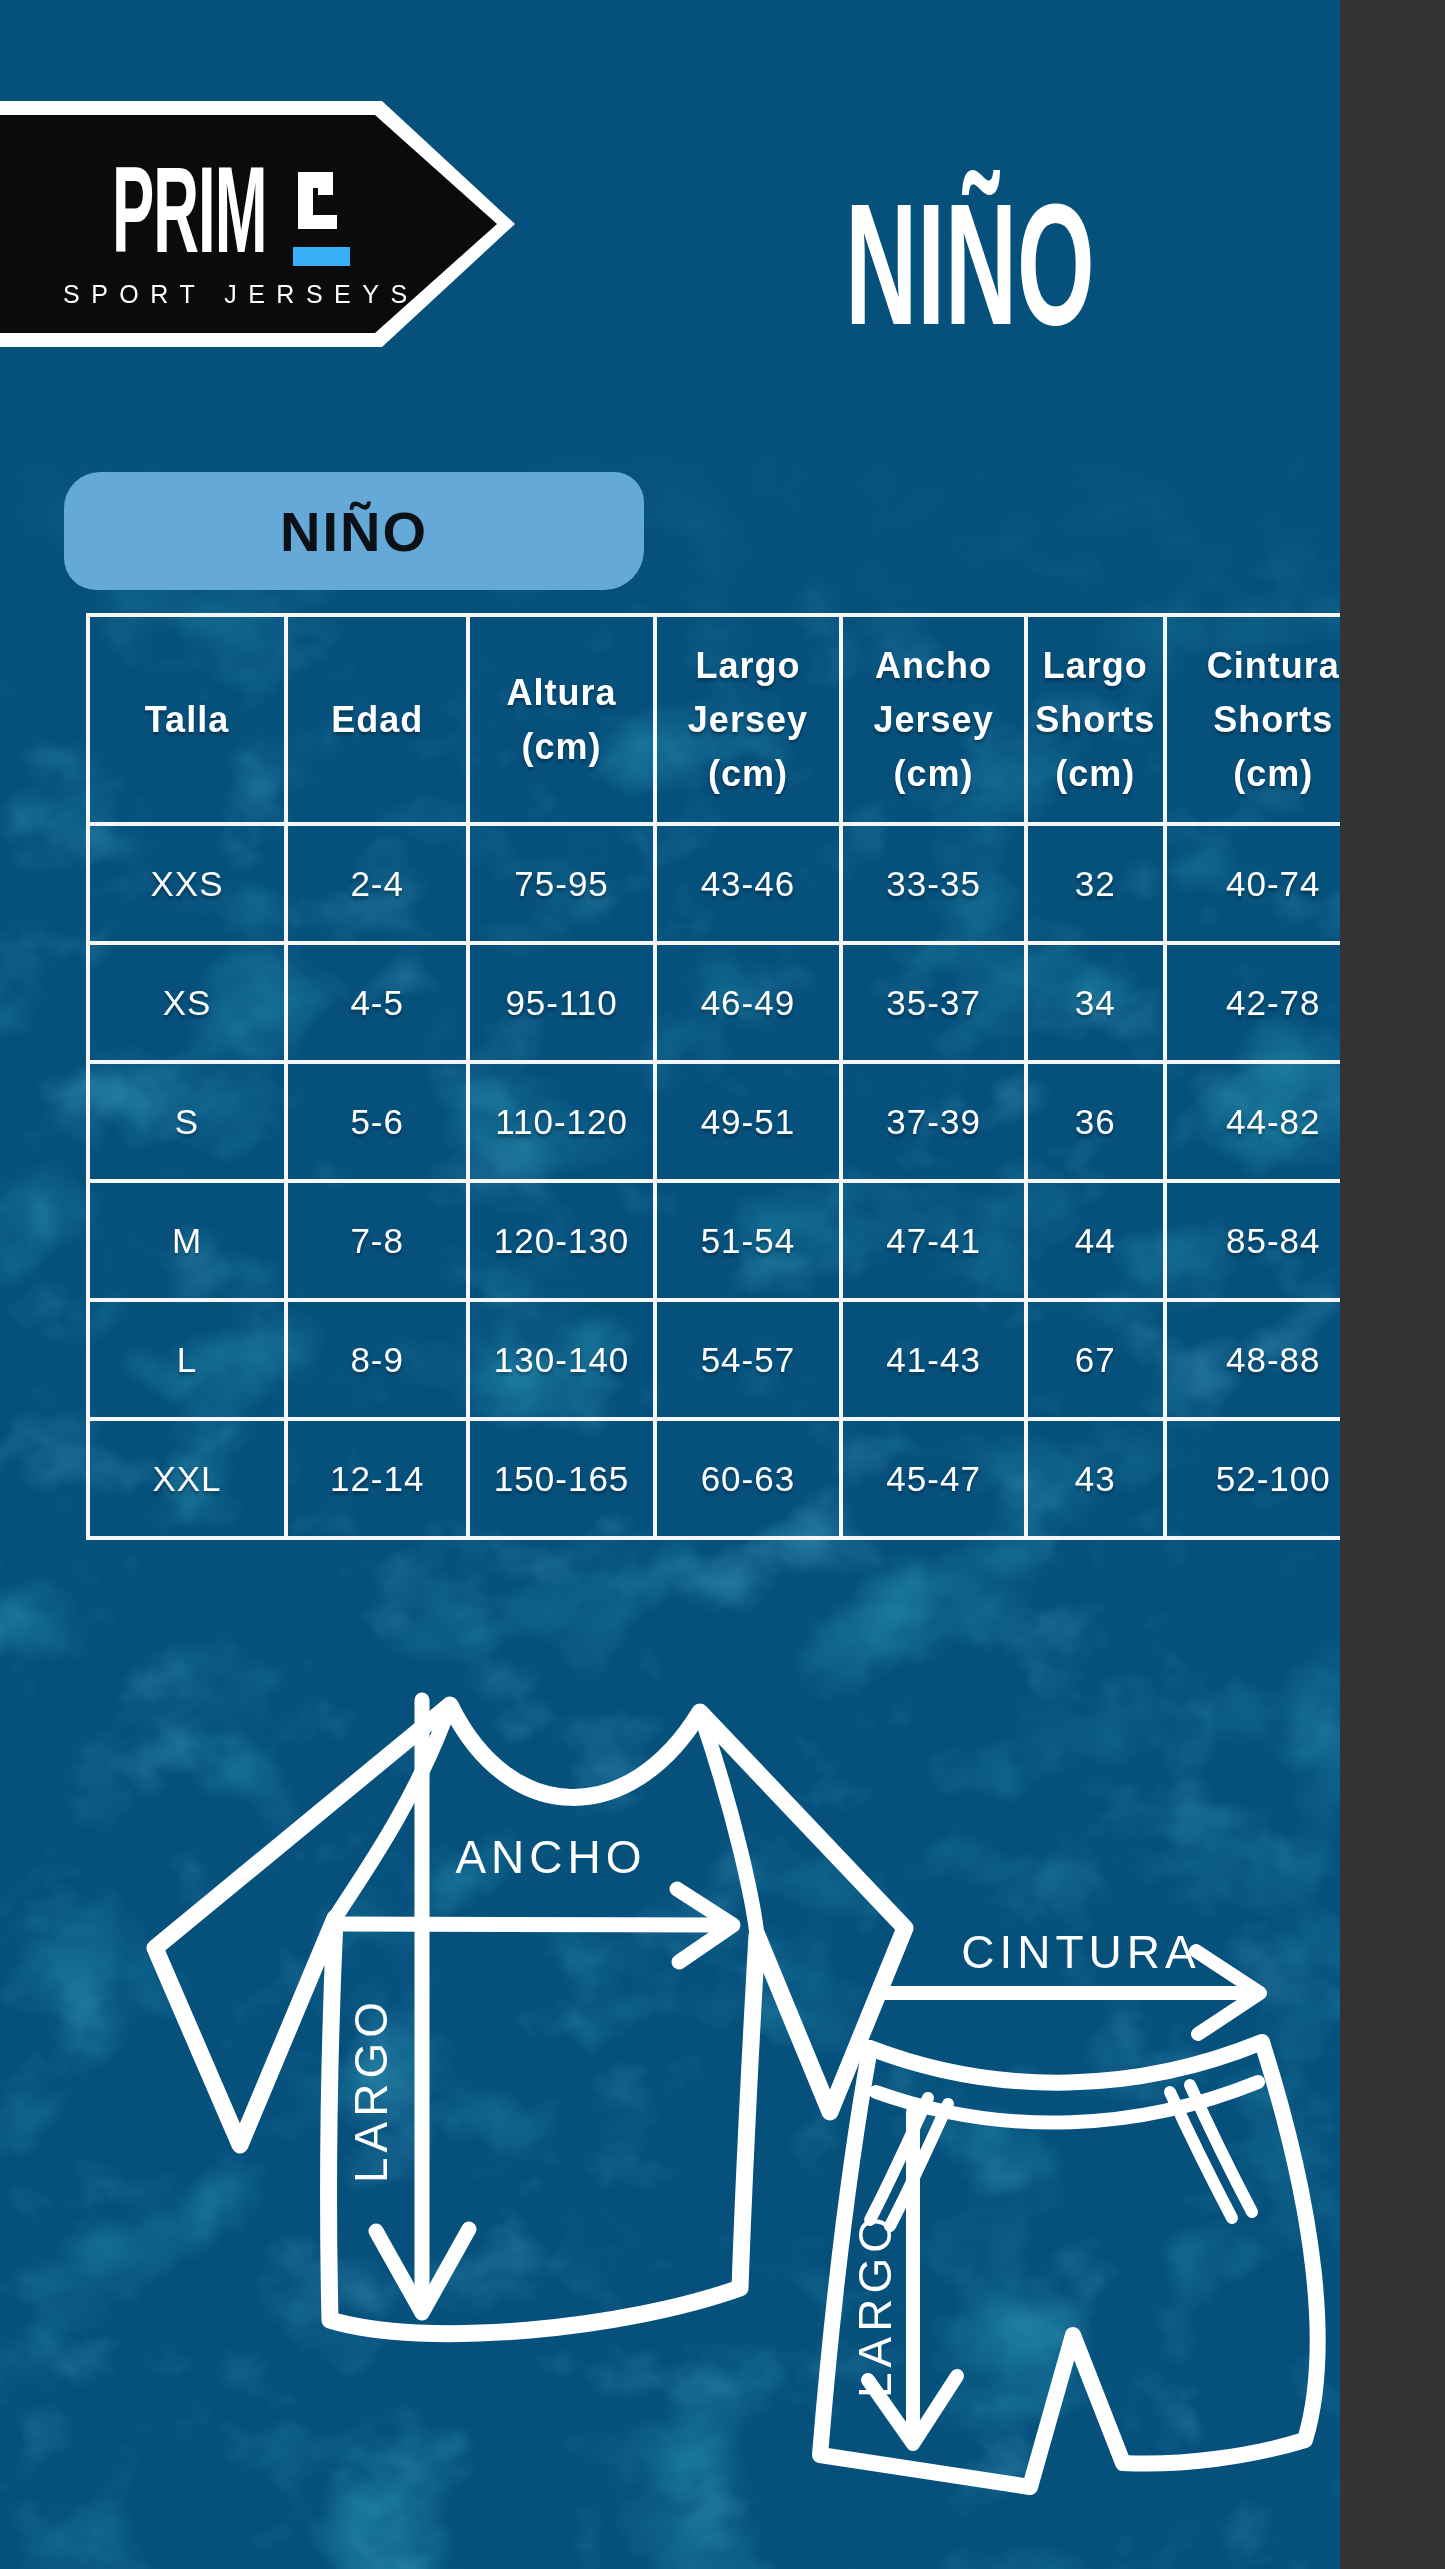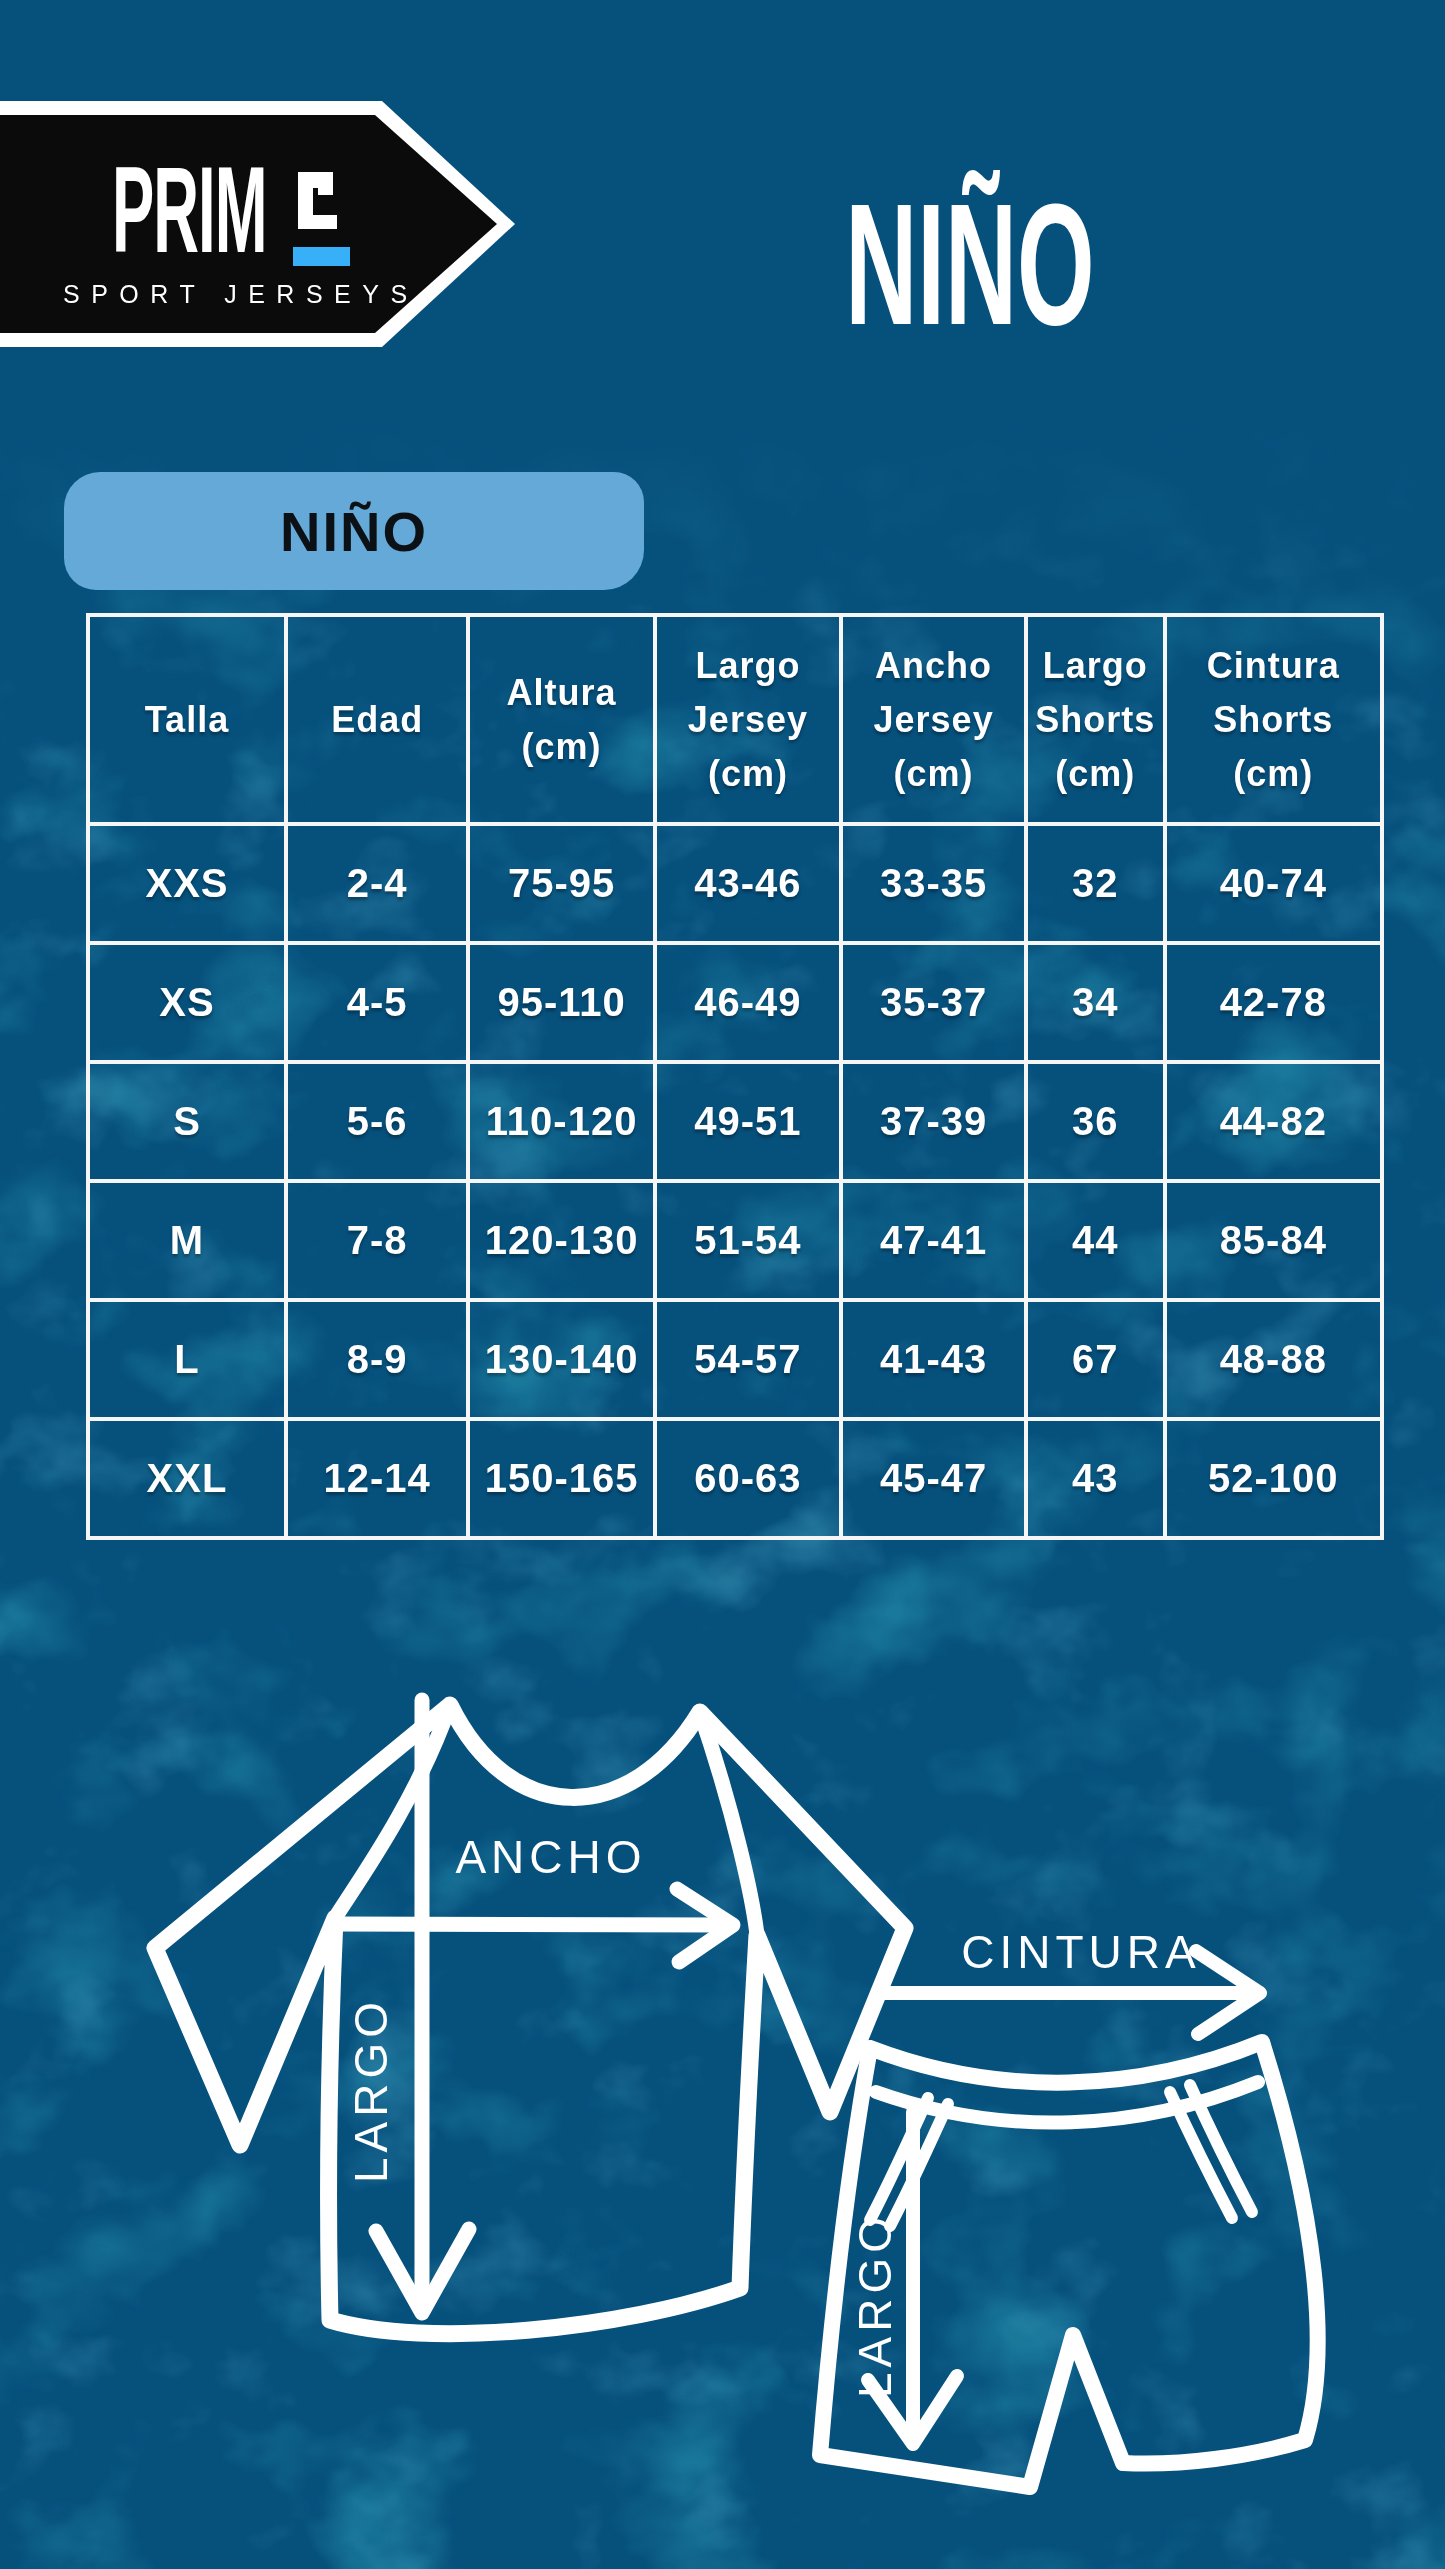--- a/index.html
+++ b/index.html
@@ -8,21 +8,21 @@
     --accent:#38b0f8;
     --table-border:#f6f6f6;
     --text-light:#ffffff;
     --text-dark:#0c1116;
     --ink:#0b0b0b;
   }
   *{margin:0;padding:0;box-sizing:border-box;}
   html,body{background:#333;}
   .canvas{
     position:relative;
-    width:1445px;height:2569px;
+    width:1340px;height:2569px;
     background:var(--background,#06507c);
     overflow:hidden;
     font-family:"Liberation Sans",sans-serif;
   }
   
   .texture{
     position:absolute;left:0;top:420px;width:1445px;height:2149px;
     z-index:1;pointer-events:none;opacity:.85;
     -webkit-mask-image:linear-gradient(to bottom,transparent,#000 320px);
     mask-image:linear-gradient(to bottom,transparent,#000 320px);
@@ -74,21 +74,21 @@
   }
   .size-table th,.size-table td{
     border:4px solid var(--table-border);
     color:var(--text-light);text-align:center;vertical-align:middle;
     text-shadow:0 3px 3px rgba(0,0,0,.3);
   }
   .size-table th{
     height:209px;font-size:36px;font-weight:700;line-height:1.5;
     white-space:pre-line;letter-spacing:1px;
   }
-  .size-table td{height:101px;font-size:40px;font-weight:700;letter-spacing:1px;}
+  .size-table td{height:101px;font-size:35px;font-weight:400;letter-spacing:1px;}
   
   .jersey-svg{position:absolute;left:85px;top:1675px;z-index:2;}
   .shorts-svg{position:absolute;left:810px;top:1920px;z-index:2;}
   .diagram-line{fill:none;stroke:#fff;stroke-linecap:round;stroke-linejoin:round;}
   .diagram-label{
     fill:#fff;font-family:"Liberation Sans",sans-serif;
     font-size:46px;letter-spacing:5px;font-weight:400;
   }
 </style>
 </head>

